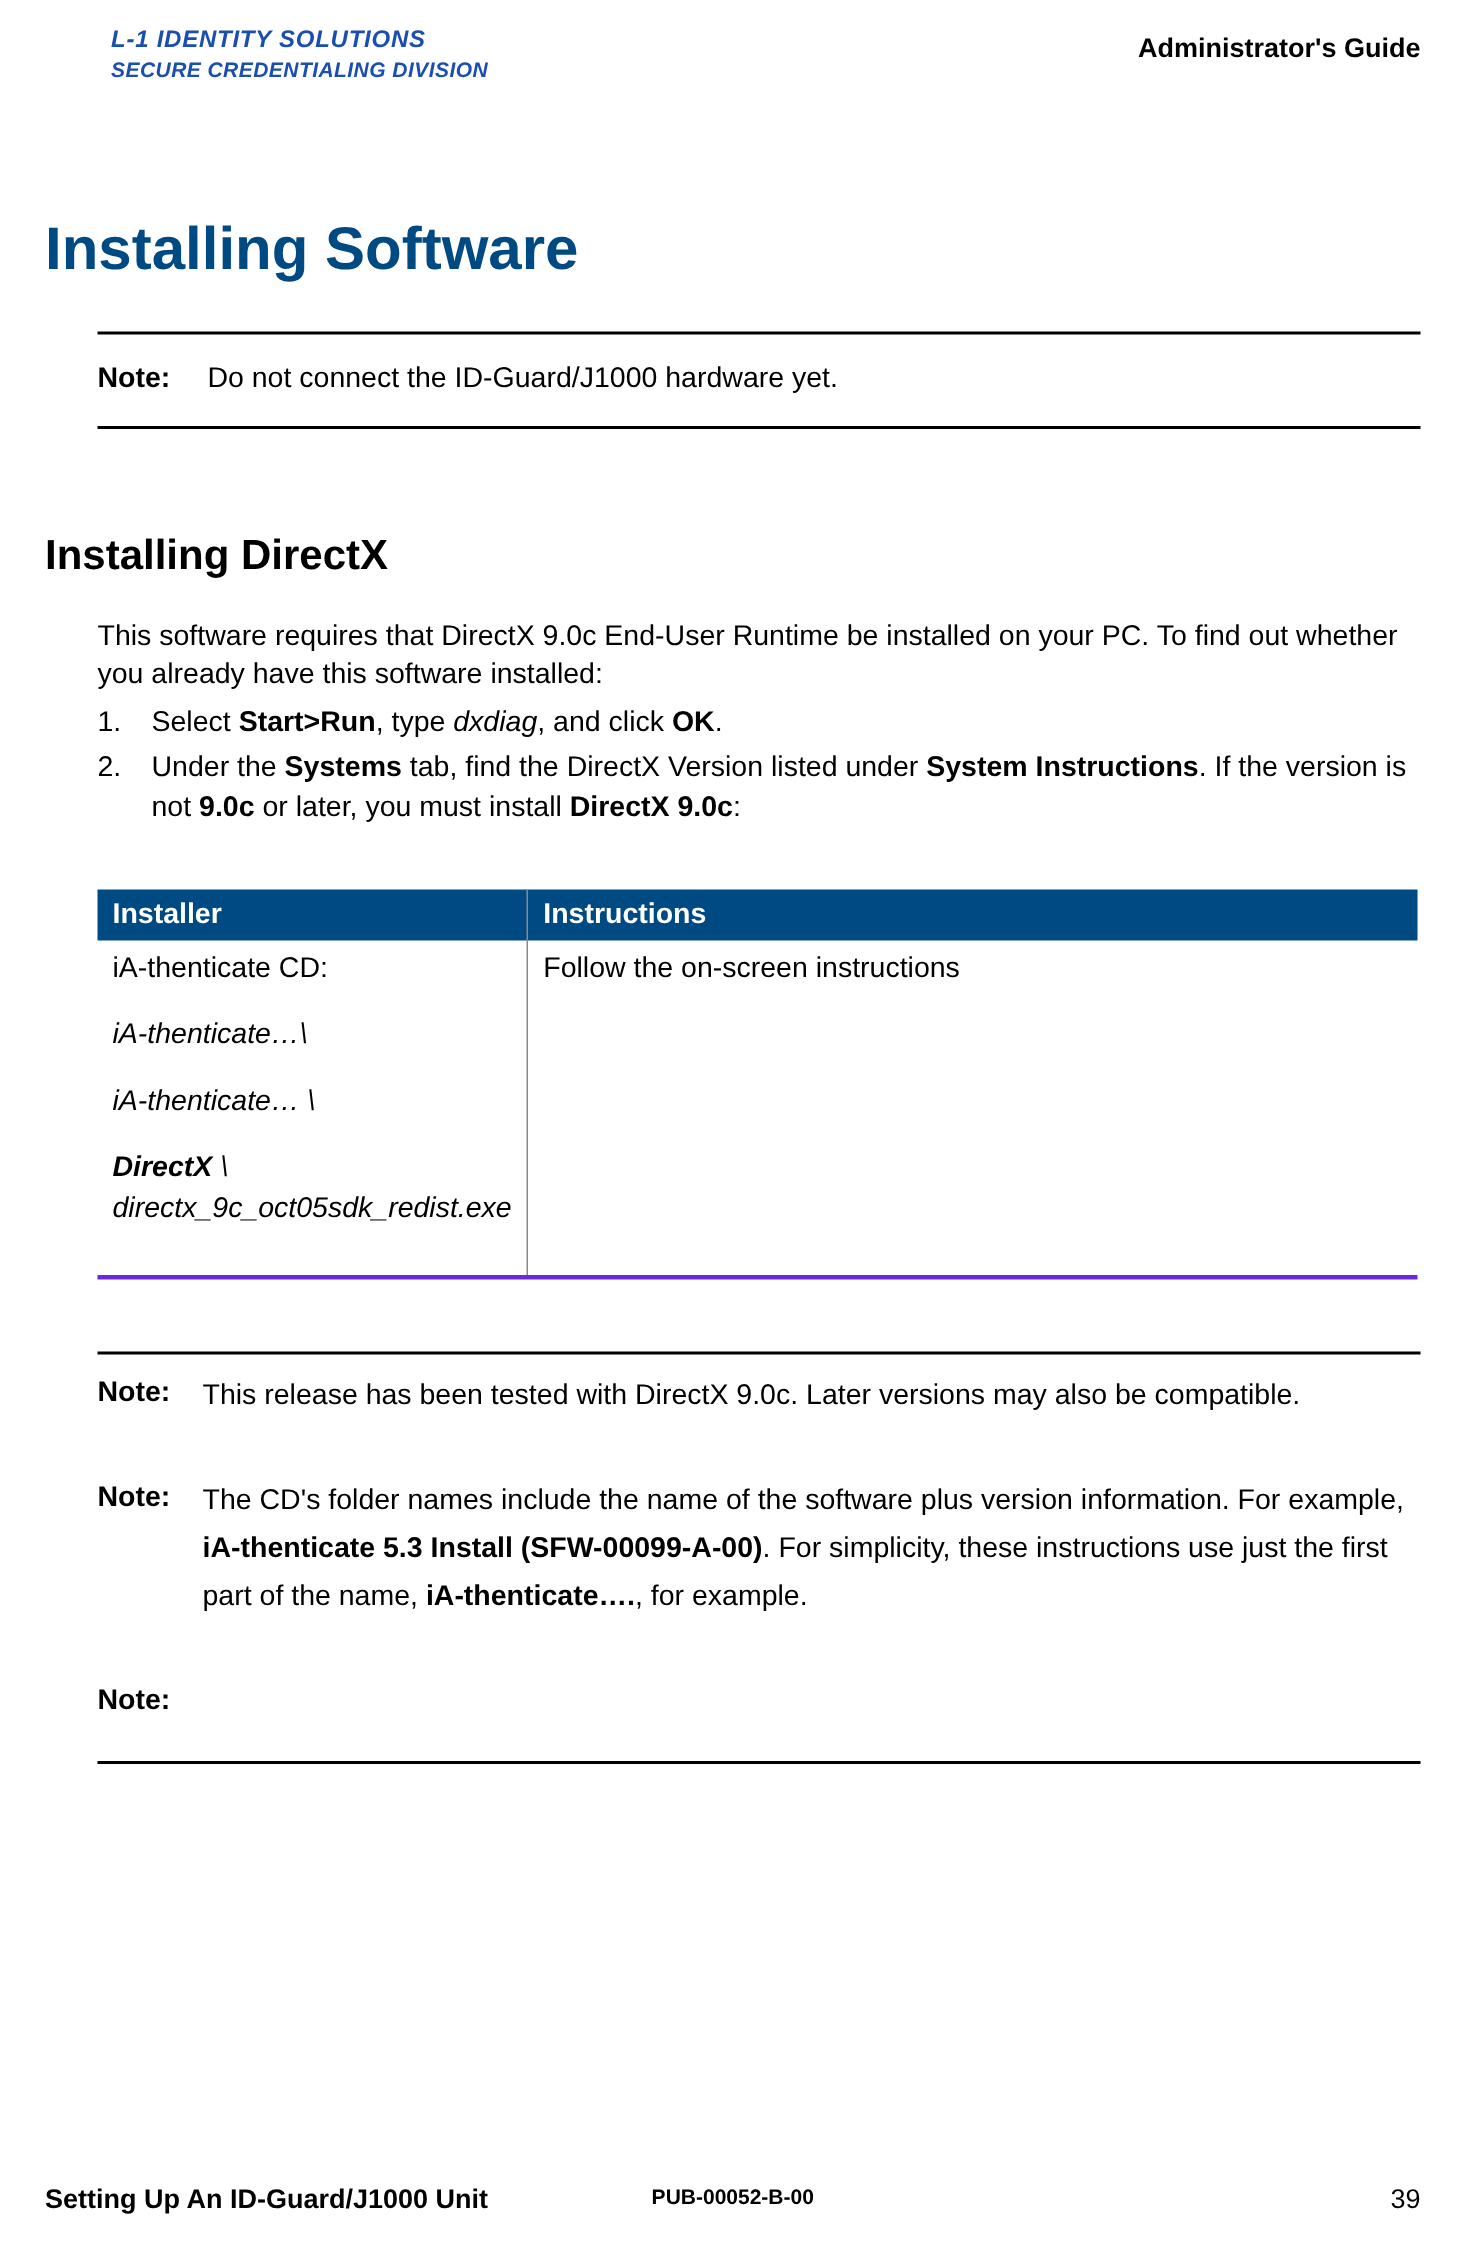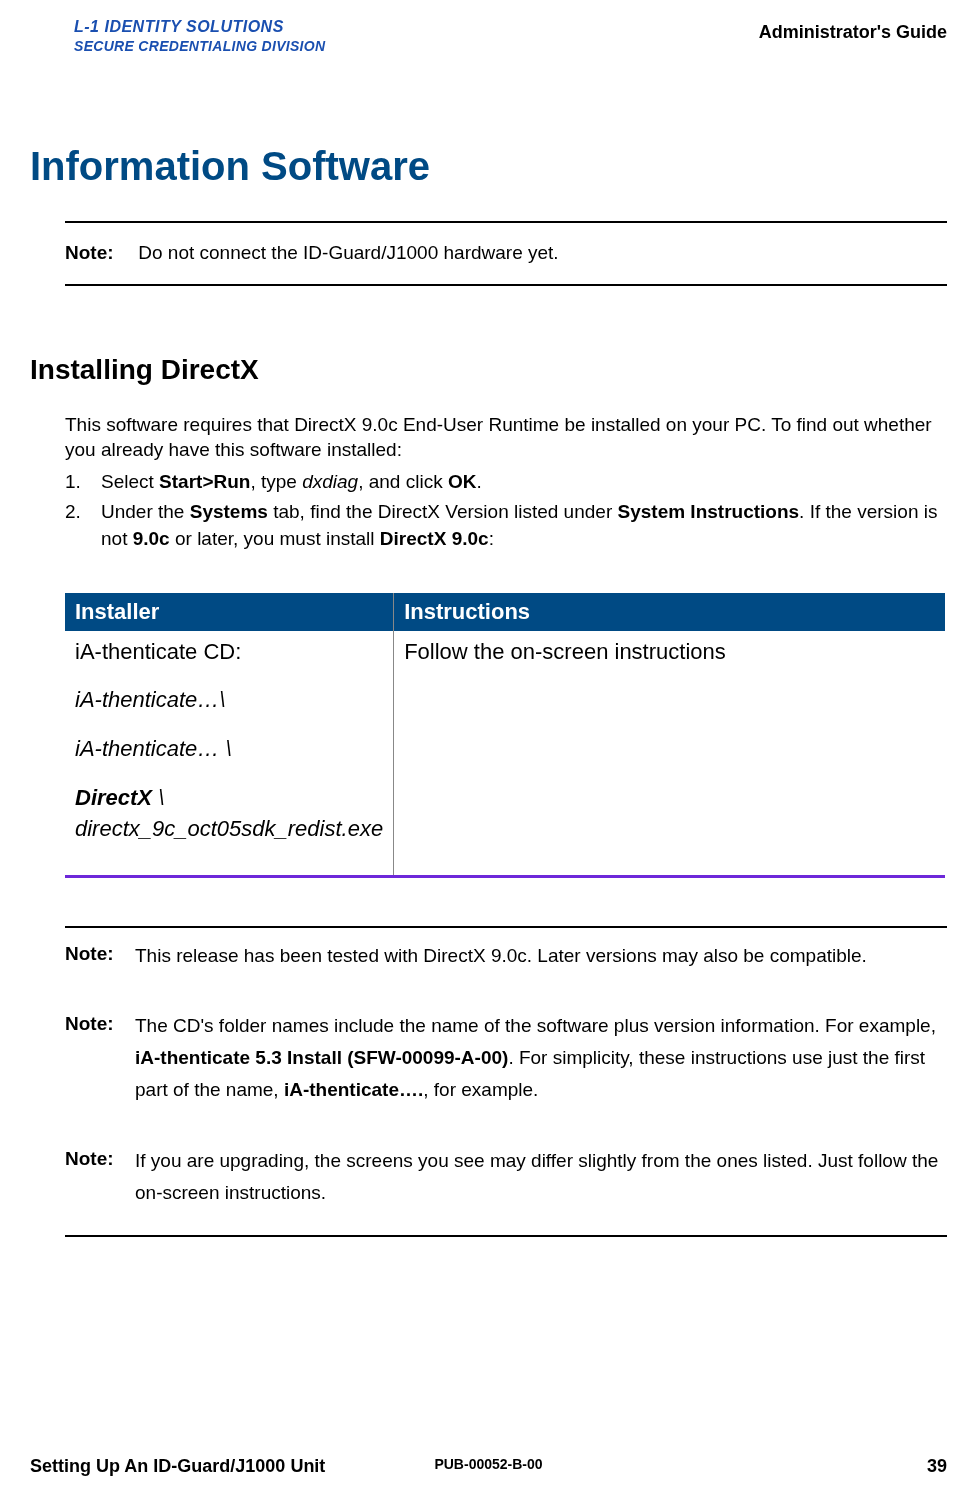--- a/index.html
+++ b/index.html
@@ -97,21 +97,21 @@
     .num-item { display: flex; margin-bottom: 4px; }
     .num { width: 36px; flex-shrink: 0; }
     .num-body { flex: 1; }
     .b { font-weight: bold; }
     .i { font-style: italic; }
     .bi { font-weight: bold; font-style: italic; }
     .table-wrap {
       margin: 40px 0 0 35px;
       width: 880px;
     }
-    .tbl { width: 100%; border-collapse: collapse; font-size: 22px; }
+    .tbl { width: 100%; border-collapse: collapse; font-size: 19px; }
     .tbl th {
       background: #004a84;
       color: #fff;
       font-weight: bold;
       text-align: left;
       padding: 6px 10px;
     }
     .tbl td {
       padding: 6px 10px 30px 10px;
       vertical-align: top;
@@ -125,38 +125,38 @@
       bottom: 20px;
       left: 0;
       width: 100%;
       display: flex;
       align-items: flex-start;
       padding: 0 30px;
       font-size: 18px;
     }
     .footer-left { font-weight: bold; }
     .footer-center { font-weight: bold; font-size: 14px; position: absolute; left: 50%; transform: translateX(-50%); }
-    .footer-right { font-weight: bold; position: absolute; right: 30px; }
+    .footer-right { font-weight: normal; position: absolute; right: 30px; }
     .section-gap { height: 48px; }
     .note-block { margin-top: 0; }
   </style>
 </head>
 <body>
 
 <div class="header">
   <div class="logo-block">
     <div class="logo-line1">L-1 IDENTITY SOLUTIONS</div>
     <div class="logo-line2">SECURE CREDENTIALING DIVISION</div>
   </div>
   <div class="header-guide">Administrator's Guide</div>
 </div>
 
 <div class="content">
 
-  <h1 class="h1">Information Software</h1>
+  <h1 class="h1">Installing Software</h1>
 
   <div class="rule-top"></div>
   <div class="note-row">
     <span class="note-label">Note:</span>
     <span class="note-text">Do not connect the ID-Guard/J1000 hardware yet.</span>
   </div>
   <div class="rule-bottom"></div>
 
   <h2 class="h2">Installing DirectX</h2>
 
@@ -214,21 +214,20 @@
       <span class="note-text">This release has been tested with DirectX 9.0c. Later versions may also be compatible.</span>
     </div>
     <div class="note-row">
       <span class="note-label">Note:</span>
       <span class="note-text">
         <span>The CD's folder names include the name of the software plus version information. For example, </span><span class="b">iA-thenticate 5.3 Install (SFW-00099-A-00)</span><span>. For simplicity, these instructions use just the first part of the name, </span><span class="b">iA-thenticate….</span><span>, for example.</span>
       </span>
     </div>
     <div class="note-row">
       <span class="note-label">Note:</span>
-      <span class="note-text">If you are upgrading, the screens you see may differ slightly from the ones listed. Just follow the on-screen instructions.</span>
     </div>
   </div>
   <div class="rule-bottom"></div>
 
 </div>
 
 <div class="footer">
   <span class="footer-left">Setting Up An ID-Guard/J1000 Unit</span>
   <span class="footer-center">PUB-00052-B-00</span>
   <span class="footer-right">39</span>

